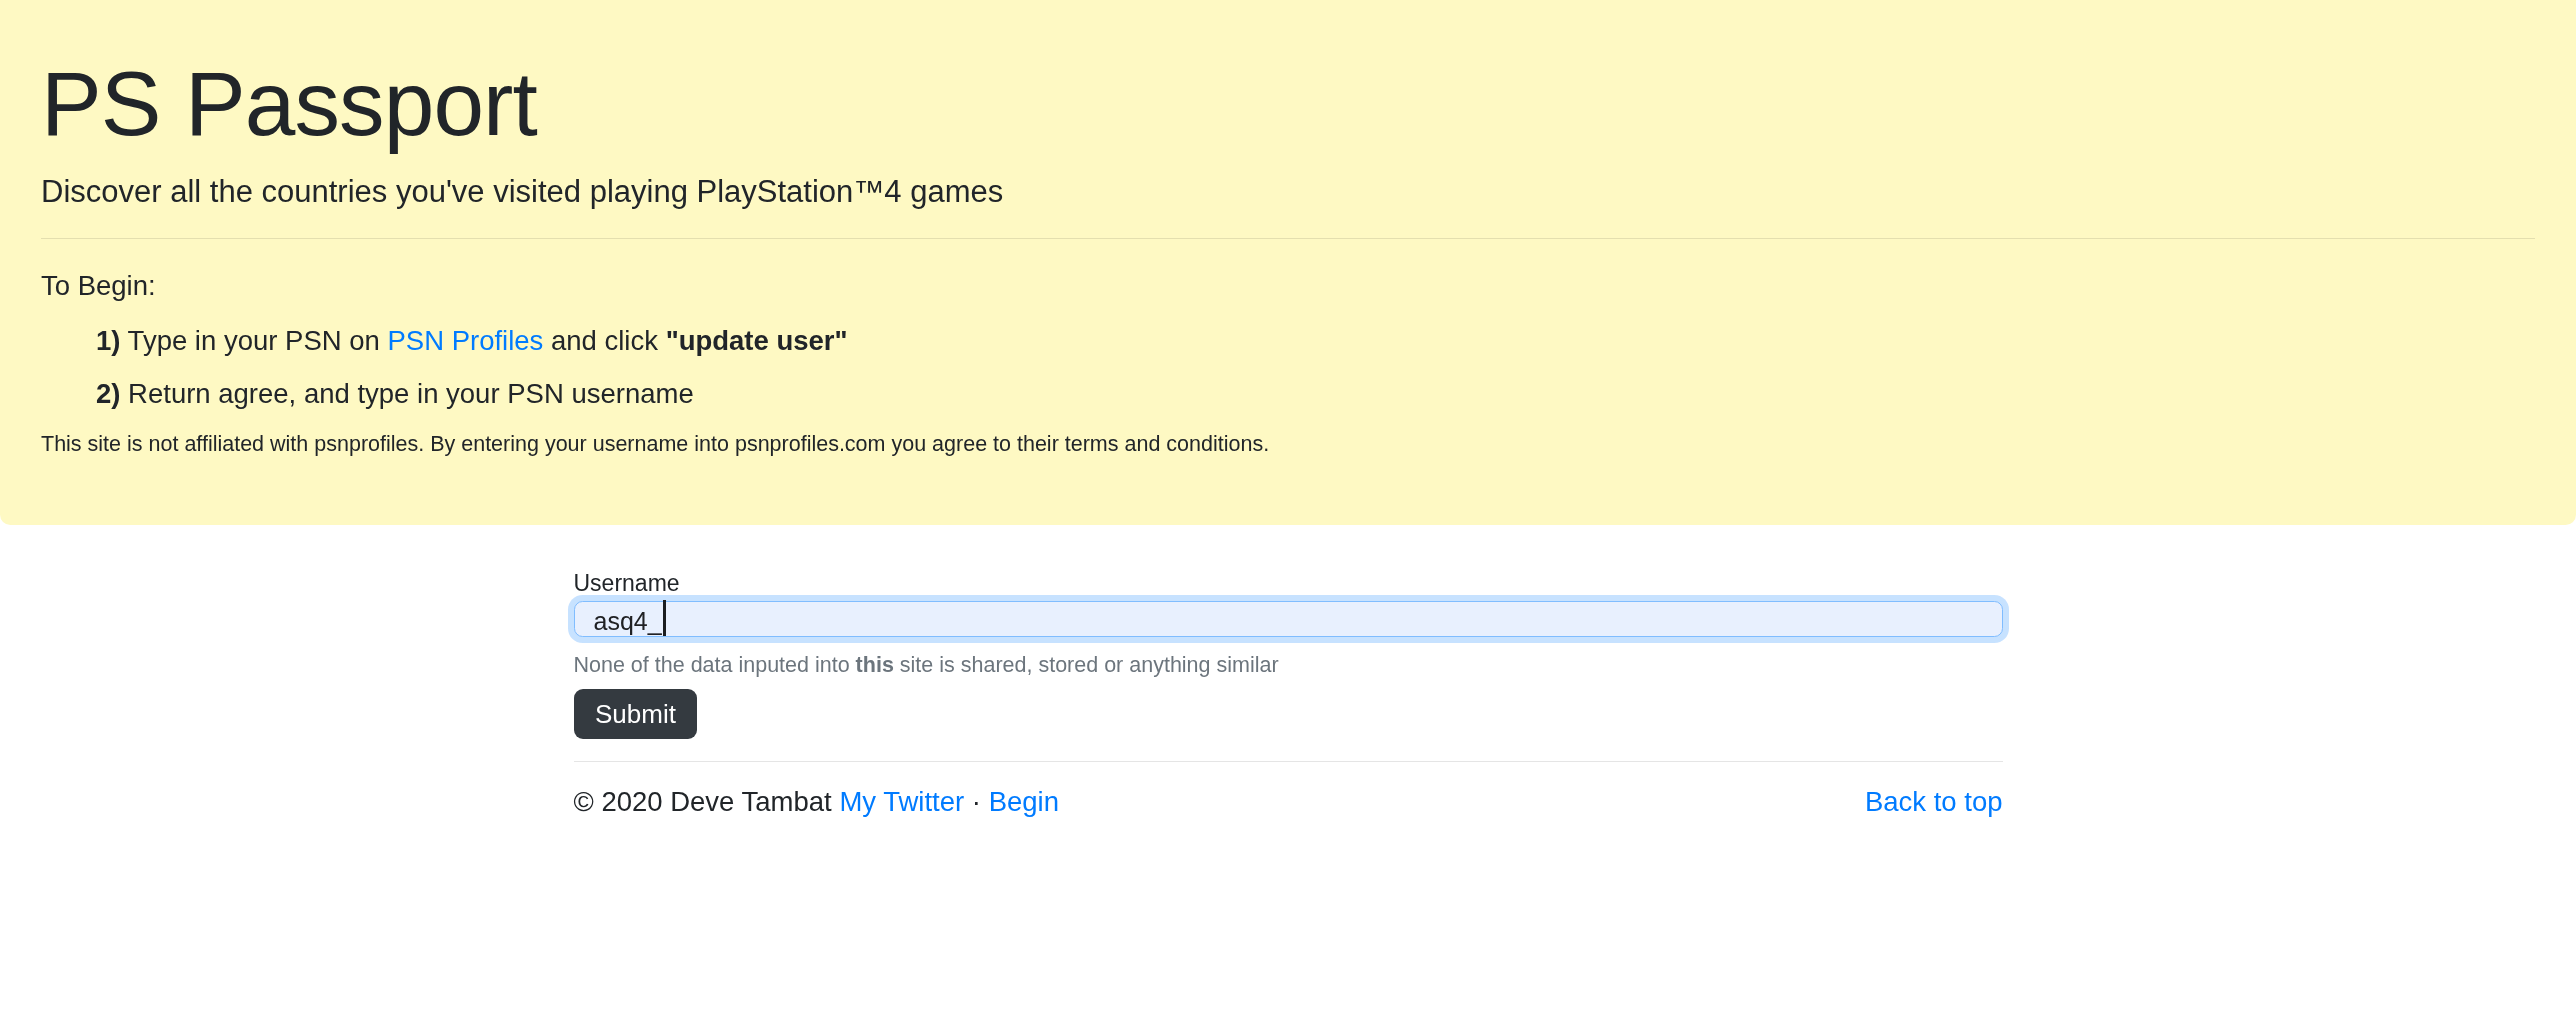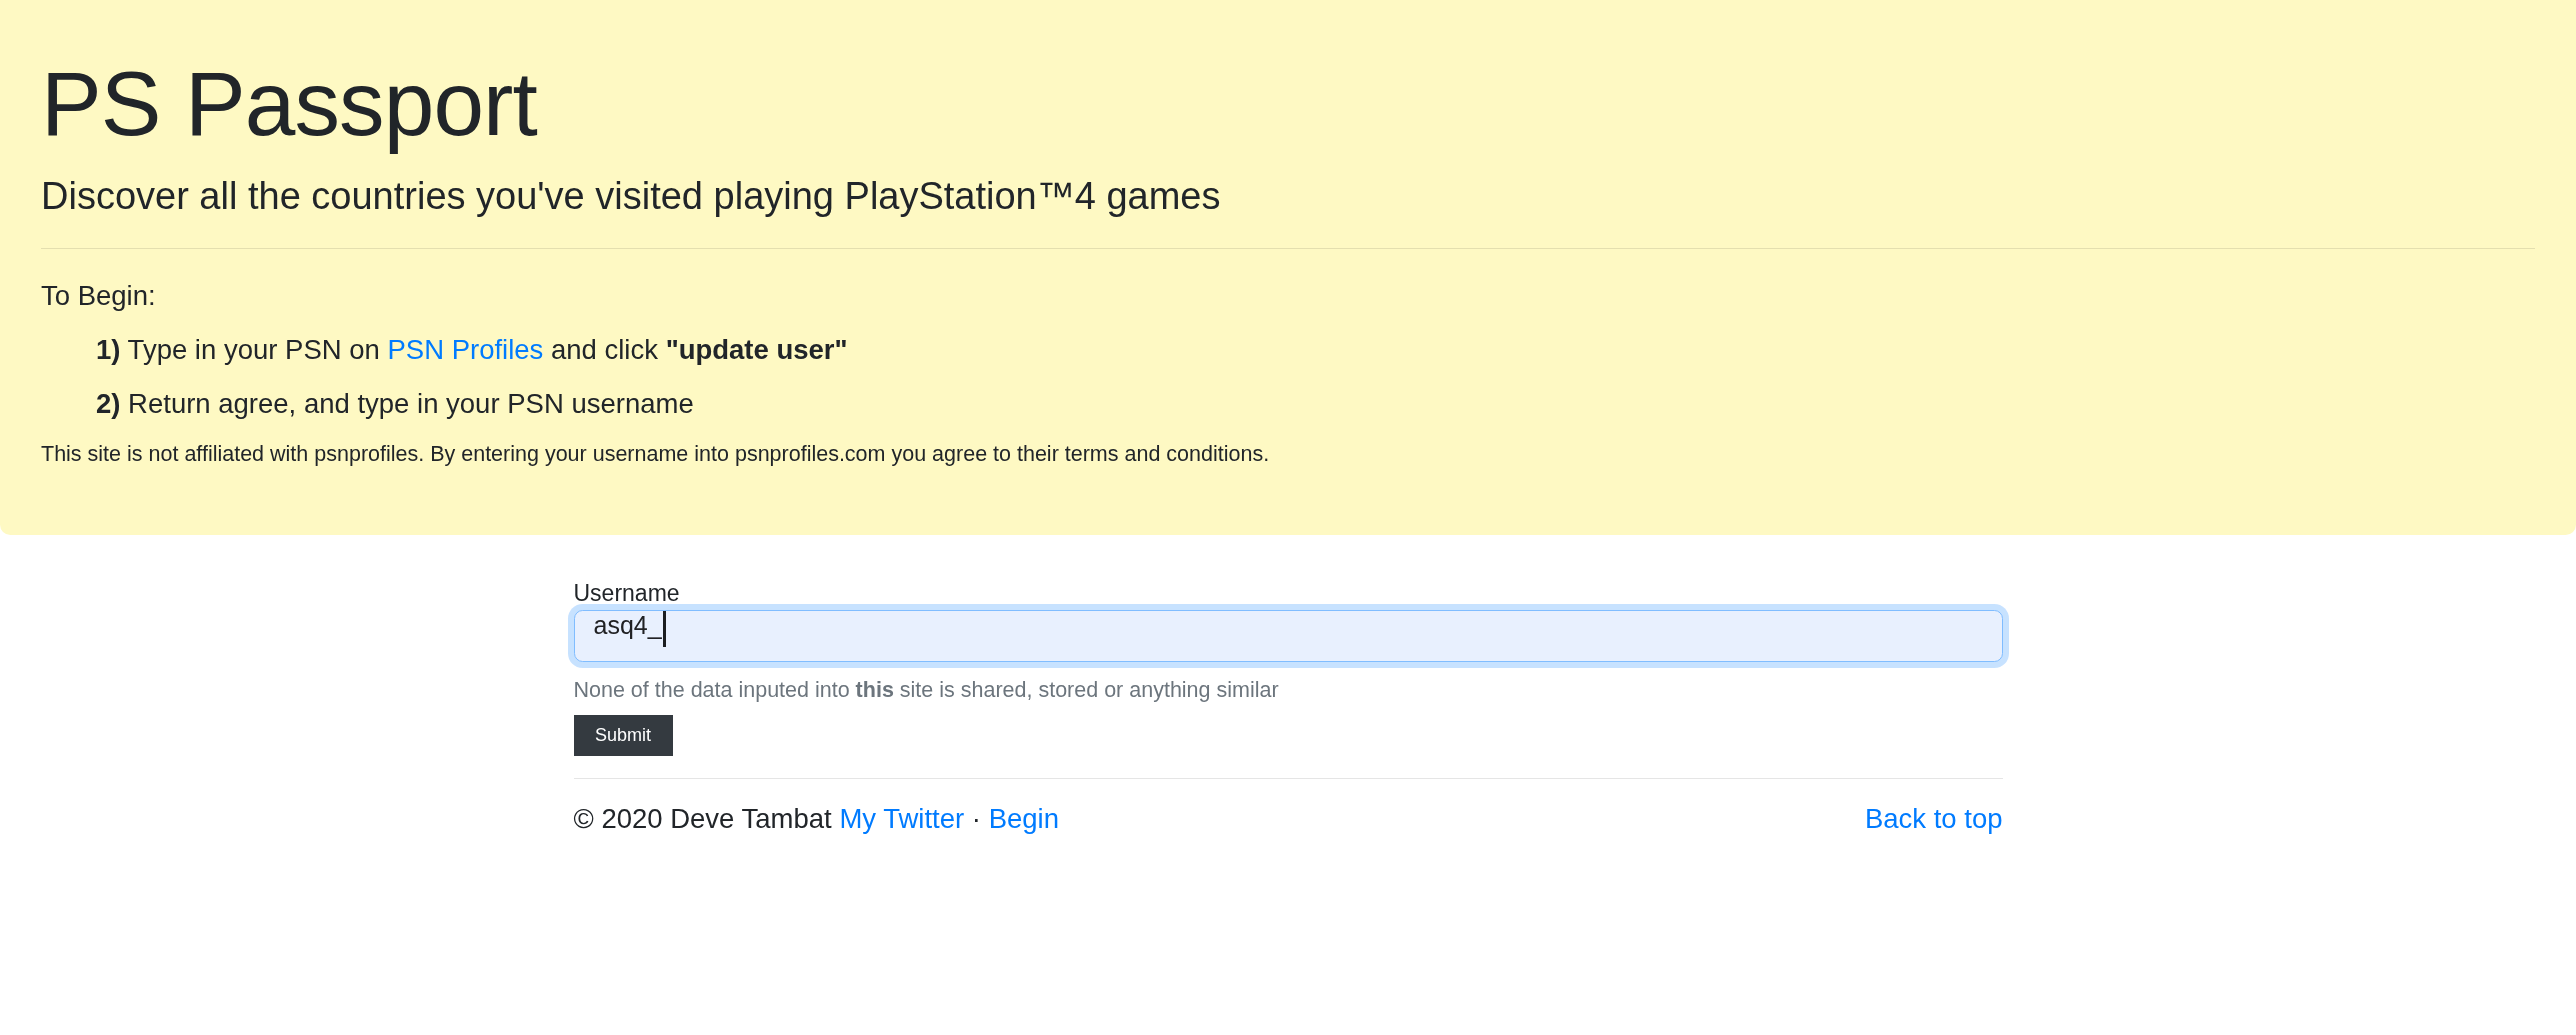--- a/index.html
+++ b/index.html
@@ -24,21 +24,21 @@
   .page-title {
     margin: 0 0 13.7px 0;
     font-size: 91px;
     font-weight: 300;
     line-height: 1.15;
     color: #212529;
     letter-spacing: -0.9px;
   }
   .subtitle {
     margin: 0;
-    font-size: 38px;
+    font-size: 31px;
     font-weight: 300;
     line-height: 1.4;
     color: #212529;
   }
   .jumbo-hr {
     border: 0;
     border-top: 1.7px solid rgba(0,0,0,0.1);
     margin: 24px 0 26px 0;
   }
   .to-begin { margin: 0 0 13.7px 0; line-height: 1.5; }
@@ -65,23 +65,23 @@
     margin: 0 auto;
   }
   .username-label {
     display: block;
     margin: 41px 0 0 0;
     line-height: 1.5;
     font-size: 23px;
   }
   .fake-input {
     display: flex;
-    align-items: flex-start;
+    align-items: flex-end;
     width: 100%;
-    height: 52px;
+    height: 36px;
     padding: 0 19px;
     background: #e8f0fe;
     border: 1.7px solid #80bdff;
     border-radius: 8.6px;
     box-shadow: 0 0 0 6px rgba(0,123,255,0.22);
     font-size: 25px;
     color: #202124;
     cursor: text;
   }
   .caret {
@@ -96,25 +96,25 @@
     font-size: 21.5px;
     line-height: 1.5;
     color: #6c757d;
   }
   .submit-btn {
     display: inline-block;
     margin-top: 8.6px;
     padding: 10.3px 21.5px;
     background: #343a40;
     color: #ffffff;
-    font-size: 18px;
+    font-size: 26px;
     font-family: inherit;
     line-height: 1.1;
     border: none;
-    border-radius: 0;
+    border-radius: 9px;
     cursor: pointer;
   }
   .footer-hr {
     border: 0;
     border-top: 1.7px solid rgba(0,0,0,0.1);
     margin: 22px 0 0 0;
   }
   .footer-row {
     margin-top: 19px;
     display: flex;

